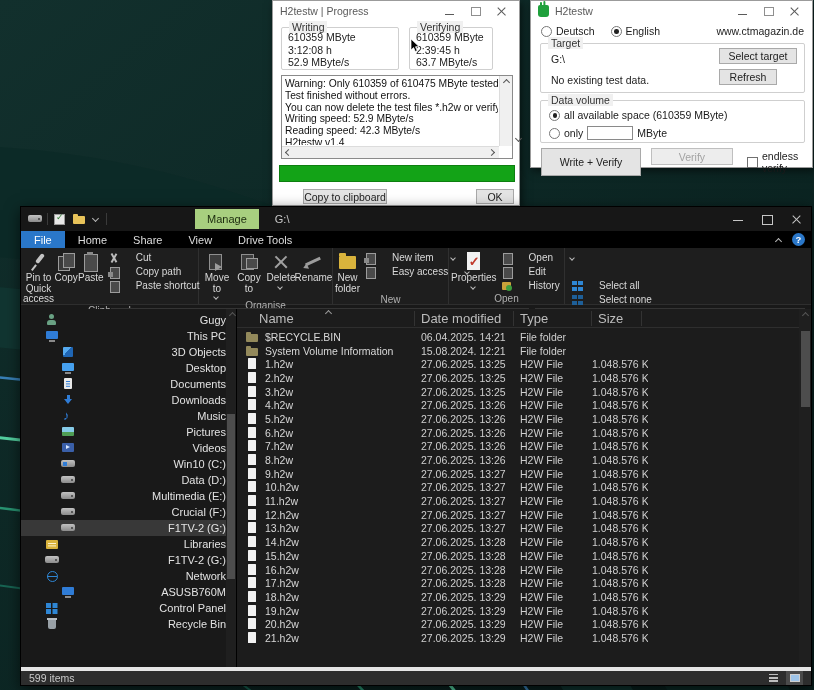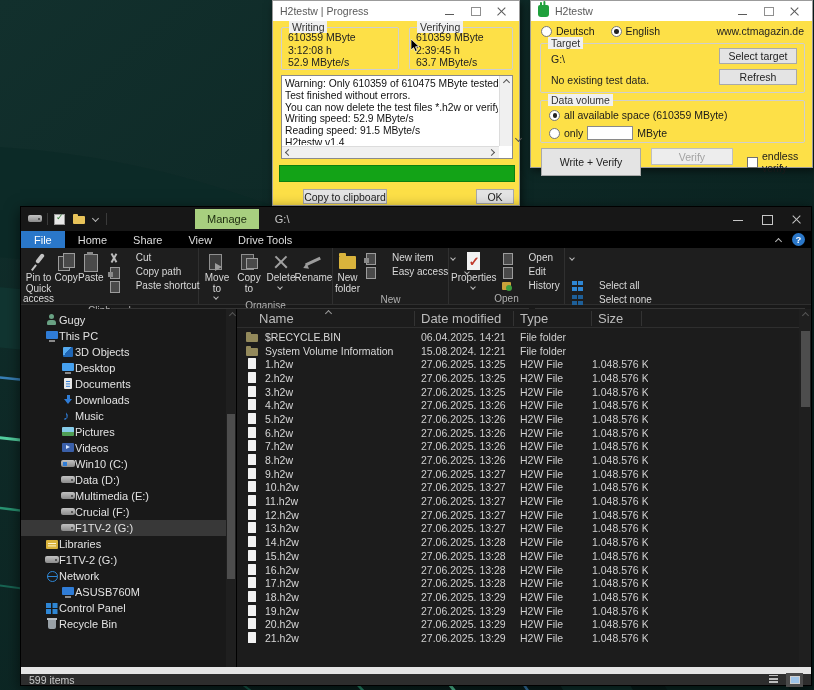--- a/index.html
+++ b/index.html
@@ -1,42 +1,42 @@
 <!DOCTYPE html>
 <html><head>
 <meta charset="utf-8">
 <style>
   * { margin:0; padding:0; box-sizing:border-box; }
   html,body { width:814px; height:690px; overflow:hidden; font-family:"Liberation Sans", sans-serif; }
   .desktop { position:relative; width:814px; height:690px; background:#0a1f1e; overflow:hidden; }
   .wallpaper { position:absolute; left:0; top:0; }
 
   
-  .lwin { position:absolute; background:#fde047; border:1px solid #9b9b9b; box-shadow:2px 3px 8px rgba(0,0,0,.55); font-size:10.5px; color:#1a1a1a; }
+  .lwin { position:absolute; background:#ffffff; border:1px solid #9b9b9b; box-shadow:2px 3px 8px rgba(0,0,0,.55); font-size:10.5px; color:#1a1a1a; }
   .lt-titlebar { height:20px; background:#ffffff; display:flex; align-items:center; padding:0 4px 0 7px; }
   .lt-title { color:#5a5a5a; font-size:10.5px; flex:1 1 auto; white-space:nowrap; overflow:hidden; }
   .lt-btns { display:flex; }
   .lt-btn { width:26px; height:18px; position:relative; }
   .g-min::before { content:""; position:absolute; left:8px; top:12px; width:9px; height:1px; background:#5a5a5a; }
   .g-max::before { content:""; position:absolute; left:8px; top:5px; width:8px; height:7px; border:1px solid #8f8f8f; }
   .g-close::before,.g-close::after { content:""; position:absolute; left:7px; top:9px; width:11px; height:1.4px; background:#5a5a5a; }
   .g-close::before { transform:rotate(45deg);} .g-close::after { transform:rotate(-45deg);}
   .lgroup { position:absolute; border:1px solid #cfcfcf; border-radius:2px; }
   .lgroup-label { position:absolute; top:-7px; left:7px; background:#f0f0f0; padding:0 3px; font-size:10.5px; color:#333; }
   .lbtn { position:absolute; background:#e4e4e4; border:1px solid #a9a9a9; font-size:10.5px; color:#222; display:flex; align-items:center; justify-content:center; }
   .lbtn.disabled { color:#a3a3a3; border-color:#bfbfbf; }
   .radio { display:inline-block; width:11px; height:11px; border-radius:50%; border:1px solid #777; background:#fff; position:relative; vertical-align:-2px; flex:none; }
   .radio.on::after { content:""; position:absolute; left:2.5px; top:2.5px; width:4.5px; height:4.5px; border-radius:50%; background:#222; }
   .lcheck { display:inline-block; width:11px; height:11px; border:1px solid #707070; background:#fff; flex:none; }
 
   
   #progress-win { left:272px; top:0; width:248px; height:206px; }
   .stat-group { top:26px; height:43px; }
   #grp-writing { left:8px; width:118px; }
-  #grp-verifying { left:136px; width:104px; }
+  #grp-verifying { left:136px; width:84px; }
   .stat-lines { padding:3px 0 0 6px; line-height:12.5px; font-size:10.5px; color:#222; }
   .log-box { position:absolute; left:8px; top:74px; width:232px; height:84px; background:#fff; border:1px solid #8a8a8a; }
   .log-text { position:absolute; left:3px; top:2px; right:14px; bottom:13px; overflow:hidden; font-size:10.3px; line-height:11.8px; color:#111; white-space:nowrap; }
   .vscroll { position:absolute; right:0; top:0; bottom:12px; width:13px; background:#f0f0f0; border-left:1px solid #dcdcdc; }
   .hscroll { position:absolute; left:0; right:13px; bottom:0; height:12px; background:#f0f0f0; border-top:1px solid #dcdcdc; }
   .chev { position:relative; display:inline-block; width:100%; height:12px; }
   .chev::before { content:""; position:absolute; left:4px; top:4px; width:4px; height:4px; border-left:1.4px solid #555; border-top:1.4px solid #555; }
   .chev-up::before { transform:rotate(45deg); }
   .chev-down::before { transform:rotate(225deg); top:2px; }
   .chev-left::before { transform:rotate(-45deg); left:4px; top:3px; }
@@ -49,21 +49,21 @@
   
   #main-win { left:530px; top:0; width:283px; height:168px; }
   .app-hand { width:11px; height:12px; margin-right:6px; position:relative; background:#1fa03c; border-radius:2px 2px 3px 3px; }
   .app-hand::before { content:""; position:absolute; left:2px; top:-3px; width:2.4px; height:5px; background:#1fa03c; border-radius:1px; box-shadow:3.4px -1px 0 #1fa03c; }
   .lang-row { position:absolute; left:10px; top:24px; right:8px; display:flex; align-items:center; gap:4px; font-size:10.5px; }
   .website { margin-left:auto; color:#222; }
   #grp-target { left:9px; top:42px; width:265px; height:50px; }
   #grp-volume { left:9px; top:99px; width:265px; height:43px; }
   .gv { position:absolute; font-size:10.5px; color:#222; }
   #btn-select-target { left:188px; top:47px; width:78px; height:16px; }
-  #btn-refresh { left:188px; top:68px; width:78px; height:16px; }
+  #btn-refresh { left:188px; top:68px; width:58px; height:16px; }
   .vol-radio-row { position:absolute; left:8px; display:flex; align-items:center; gap:4px; font-size:10.5px; }
   .vol-input { width:46px; height:14px; border:1px solid #8a8a8a; background:#fff; font-size:10.5px; padding:0 2px; }
   #btn-writeverify { left:10px; top:147px; width:100px; height:28px; }
   #btn-verify { left:120px; top:147px; width:82px; height:17px; background:#ededed; }
   .endless { position:absolute; left:216px; top:149px; display:flex; align-items:center; gap:4px; font-size:10.5px; }
 
   
   .cursor { position:absolute; width:9px; height:13px; z-index:50; }
 
   
@@ -151,21 +151,21 @@
   .refresh-ic::after { content:""; position:absolute; left:-2px; top:0; width:0; height:0; border-top:4px solid #b5b5b5; border-left:3px solid transparent; border-right:3px solid transparent; }
   .search-box { flex:1 1 auto; height:20px; background:#111; border:1px solid #343434; display:flex; align-items:center; padding:0 6px; color:#9a9a9a; }
   .search-text { flex:1 1 auto; font-size:10.5px; }
   .mag { width:11px; height:11px; position:relative; }
   .mag::before { content:""; position:absolute; left:1px; top:1px; width:6px; height:6px; border:1.4px solid #9a9a9a; border-radius:50%; }
   .mag::after { content:""; position:absolute; left:8px; top:8px; width:4px; height:1.4px; background:#9a9a9a; transform:rotate(45deg); }
 
   
   .content { position:absolute; left:0; top:102px; right:0; bottom:18px; display:flex; }
   .sidebar { width:205px; background:#191919; overflow:hidden; position:relative; padding-top:3px; }
-  .side-item { height:16px; display:flex; align-items:center; padding-left:24px; color:#e2e2e2; font-size:11px; white-space:nowrap; }
+  .side-item { height:16px; display:flex; align-items:center; gap:7px; padding-left:24px; color:#e2e2e2; font-size:11px; white-space:nowrap;justify-content:space-between; }
   .side-item.lvl2 { padding-left:40px; }
   .side-item.selected { background:#383838; }
   .side-scroll { width:10px; background:#1f1f1f; position:relative; }
   .side-scroll .thumb { position:absolute; left:1px; width:8px; background:#4d4d4d; }
   .pane-sep { width:1px; background:#000; }
 
   .filepane { flex:1 1 auto; position:relative; background:#1c1c1c; }
   .list-header { display:flex; height:19px; align-items:center; color:#bdbdbd; font-size:13px; border-bottom:1px solid #2e2e2e; position:relative; }
   .hcell { padding-left:6px; border-right:1px solid #333; height:15px; line-height:15px; }
   .hc-name { width:178px; padding-left:22px; position:relative; }
@@ -175,21 +175,21 @@
   .rows { position:absolute; left:0; right:12px; top:21px; bottom:0; overflow:hidden; }
   .frow { display:flex; align-items:center; height:13.7px; font-size:10.5px; color:#d8d8d8; }
   .fc { white-space:nowrap; overflow:hidden; }
   .fc-name { width:178px; display:flex; gap:6px; padding-left:8px; }
   .fc-date { width:99px; padding-left:6px; color:#cfcfcf; }
   .fc-type { width:78px; padding-left:6px; color:#cfcfcf; }
   .fc-size { width:56px; text-align:right; color:#cfcfcf; }
   .list-scroll { position:absolute; right:0; top:0; bottom:0; width:12px; background:#1f1f1f; }
   .list-scroll .thumb { position:absolute; left:1.5px; top:22px; width:9px; height:76px; background:#4d4d4d; }
 
-  .statusbar { position:absolute; left:0; right:0; bottom:0; height:18px; background:#2d2d2d; border-top:7px solid #e5e5e5; display:flex; align-items:center; padding:0 8px; color:#c9c9c9; font-size:10.5px; }
+  .statusbar { position:absolute; left:0; right:0; bottom:0; height:18px; background:#2d2d2d; border-top:4px solid #e5e5e5; display:flex; align-items:center; padding:0 8px; color:#c9c9c9; font-size:10.5px; }
   .sb-right { margin-left:auto; display:flex; gap:4px; }
   .sb-btn { width:17px; height:14px; display:flex; align-items:center; justify-content:center; }
   .sb-btn.active { background:#4a4a4a; }
   .sb-lines { width:9px; height:9px; background:repeating-linear-gradient(#bdbdbd 0 1.4px, transparent 1.4px 3.2px); }
   .sb-thumbv { width:10px; height:8px; background:#9fc4e8; border:1px solid #d0d0d0; }
 
   
   .si { display:inline-block; width:14px; height:12px; position:relative; flex:none; }
   .icon-user::before { content:""; position:absolute; left:4px; top:0; width:5px; height:5px; border-radius:50%; background:#69a183; }
   .icon-user::after { content:""; position:absolute; left:2px; top:6px; width:9px; height:5px; border-radius:3px 3px 1px 1px; background:#69a183; }
@@ -275,21 +275,21 @@
       </svg>
     </div>
 
     <div class="log-box">
       <div class="log-text">
 
       <div>Warning: Only 610359 of 610475 MByte tested.</div>
           <div>Test finished without errors.</div>
           <div>You can now delete the test files *.h2w or verify them again.</div>
           <div>Writing speed: 52.9 MByte/s</div>
-          <div>Reading speed: 91.5 MByte/s</div>
+          <div>Reading speed: 42.3 MByte/s</div>
           <div>H2testw v1.4</div>
         </div>
       <div class="vscroll">
         <span class="chev chev-up"></span>
         <span class="chev chev-down" style="position:absolute;bottom:0;"></span>
       </div>
       <div class="hscroll">
         <span class="hchev chev chev-left" style="left:0;"></span>
         <span class="hchev chev chev-right" style="right:0;"></span>
       </div>

